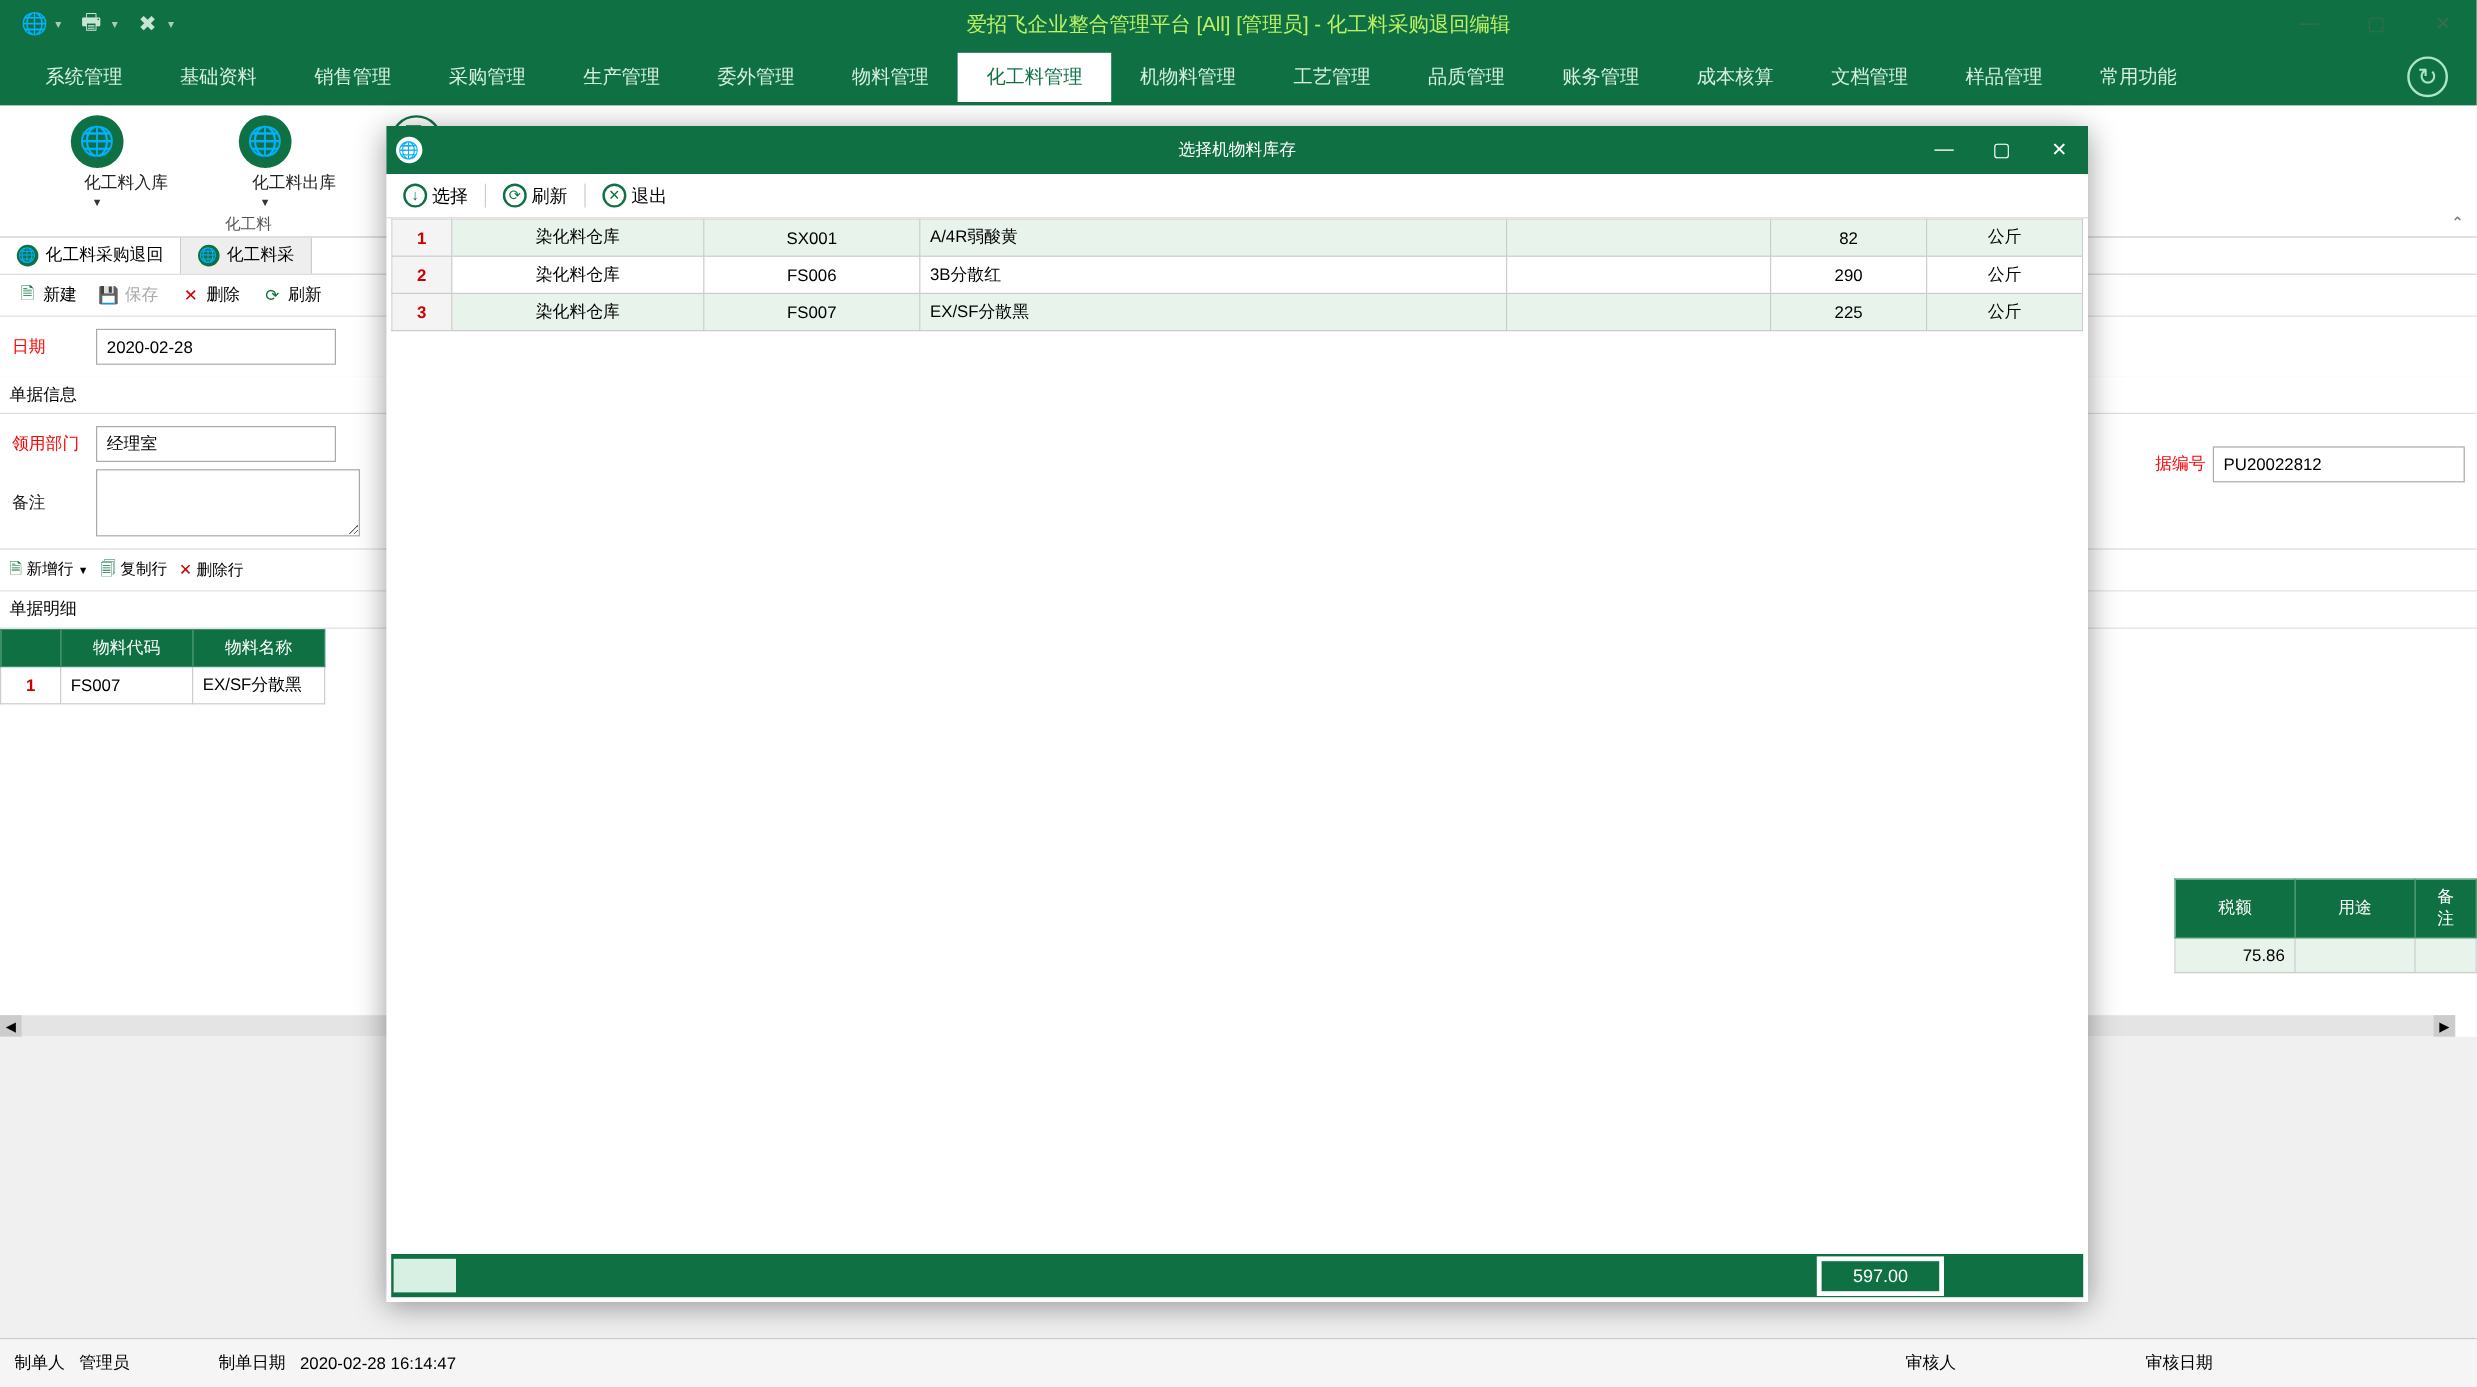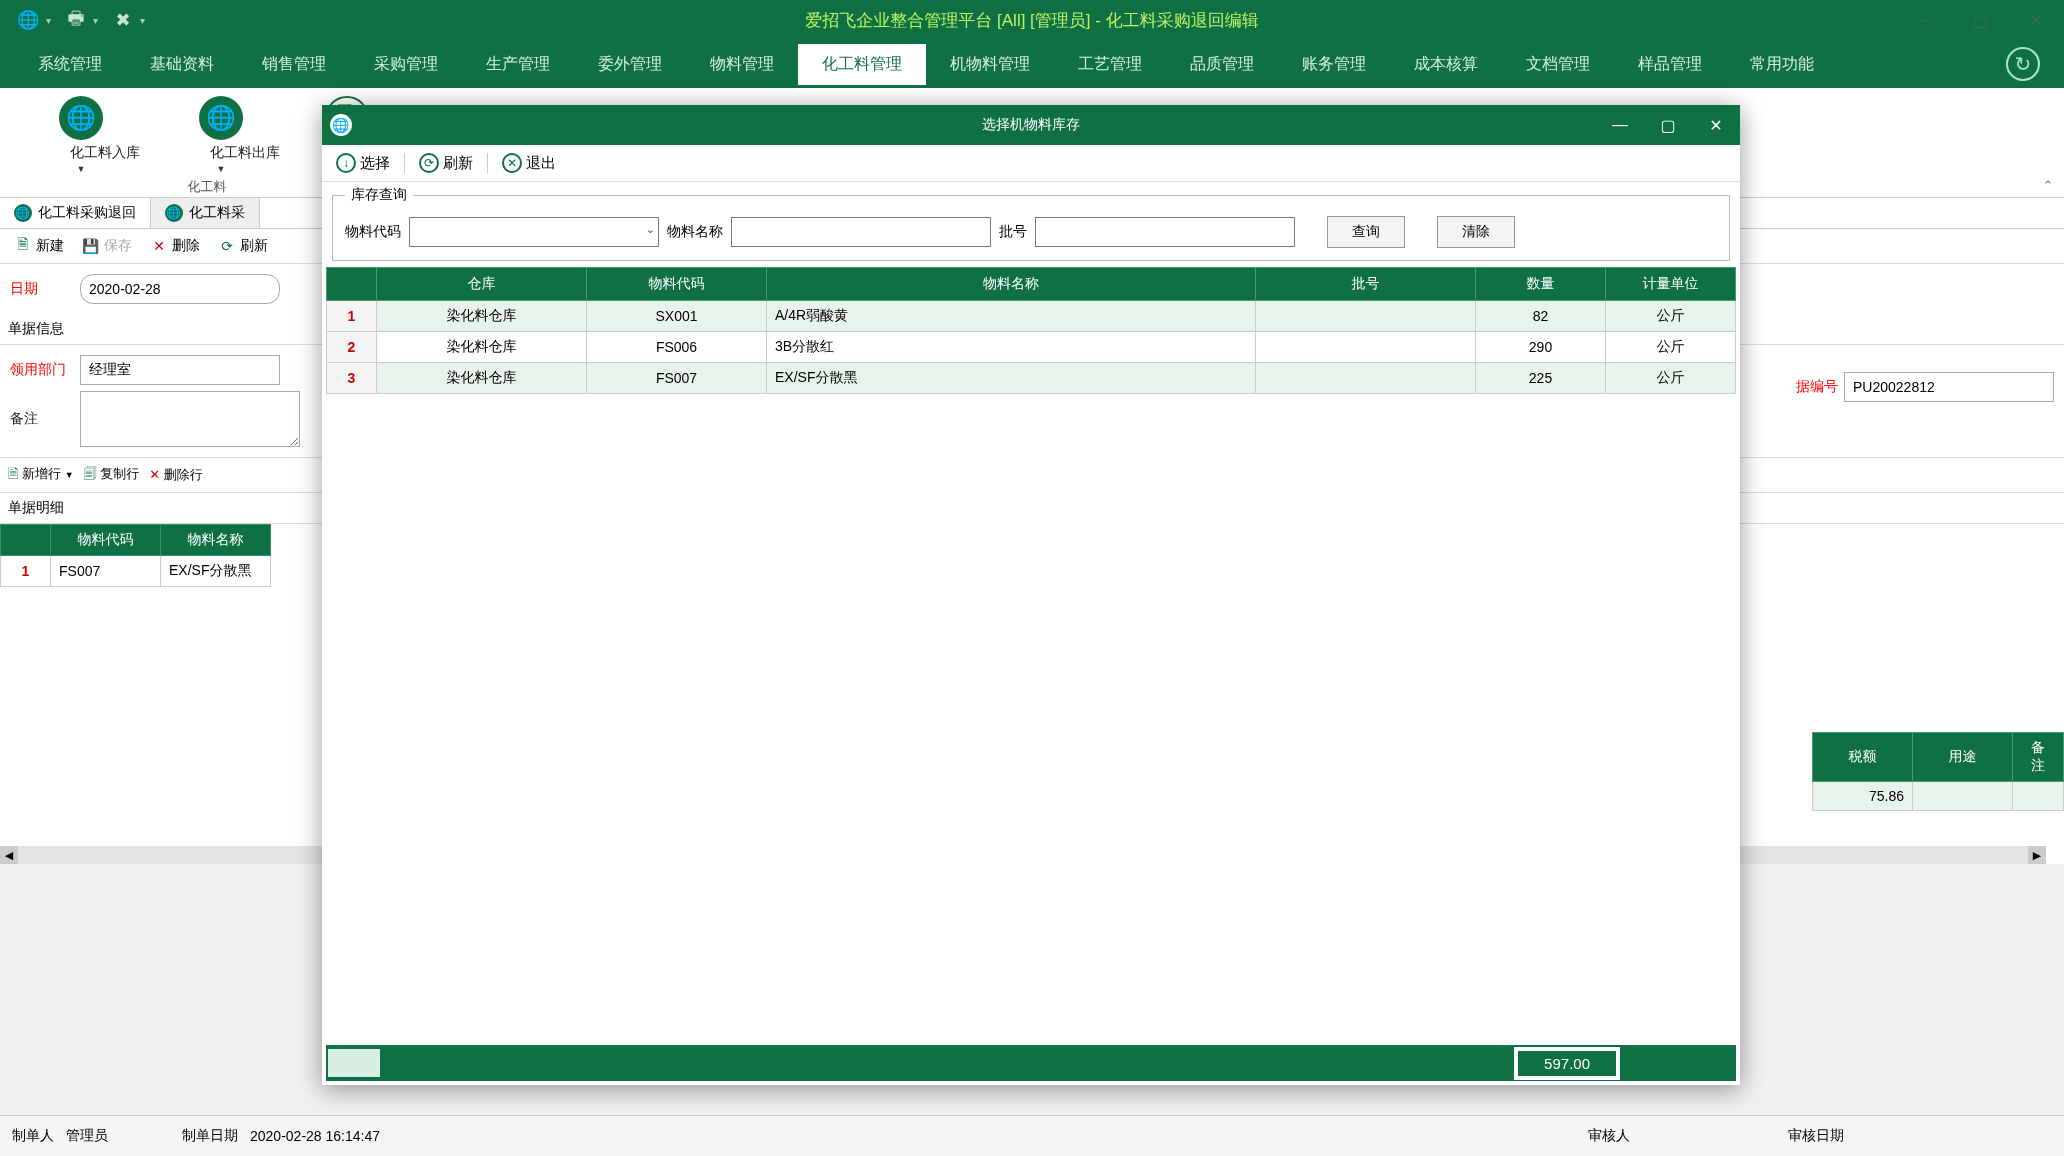--- a/index.html
+++ b/index.html
@@ -204,21 +204,21 @@
     </div>
   <div class="tbtn">
       <span class="tico-sq" style="color:#0f7143">⟳</span>
       <span>刷新</span>
     </div>
 </div>
 
 <div class="form-area">
   <div class="form-row">
     <label class="red">日期</label>
-    <input type="text" style="width: 200px; border-radius: 13px;" value="2020-02-28">
+    <input type="text" style="width: 200px;" value="2020-02-28">
   </div>
 </div>
 <div class="section-label">单据信息</div>
 <div class="form-area">
   <div class="form-row">
     <label class="red">领用部门</label>
     <input type="text" style="width: 200px;" value="经理室">
   </div>
   <div class="form-row">
     <label>备注</label>
@@ -315,57 +315,32 @@
     <div class="dbtn">
         <span class="dic">⟳</span>
         <span>刷新</span>
       </div>
     <div class="sep"></div>
     <div class="dbtn">
         <span class="dic">✕</span>
         <span>退出</span>
       </div>
   </div>
-  <fieldset class="dialog-fieldset">
-    <legend>库存查询</legend>
-    <div class="search-row">
-      <label>物料代码</label>
-      <div class="combo">
-        <input type="text" value="" style="">
-        <span class="arr">⌄</span>
-      </div>
-      <label>物料名称</label>
-      <input class="txt" type="text" value="" style="">
-      <label>批号</label>
-      <input class="txt" type="text" value="" style="">
-      <button>查询</button>
-      <button>清除</button>
-    </div>
-  </fieldset>
   <div class="dialog-grid">
     <table class="dgrid">
       <colgroup>
           <col style="width:50px">
           <col style="width:210px">
           <col style="width:180px">
           <col>
           <col style="width:220px">
           <col style="width:130px">
           <col style="width:130px">
         </colgroup>
       <tbody>
-          <tr>
-        <th class="corner"></th>
-        <th>仓库</th>
-        <th>物料代码</th>
-        <th>物料名称</th>
-        <th>批号</th>
-        <th>数量</th>
-        <th>计量单位</th>
-      </tr>
       <tr class="odd">
         <td class="rownum">1</td>
         <td class="center">染化料仓库</td>
         <td class="center">SX001</td>
         <td>A/4R弱酸黄</td>
         <td></td>
         <td class="center">82</td>
         <td class="center">公斤</td>
       </tr>
       <tr class="even">

